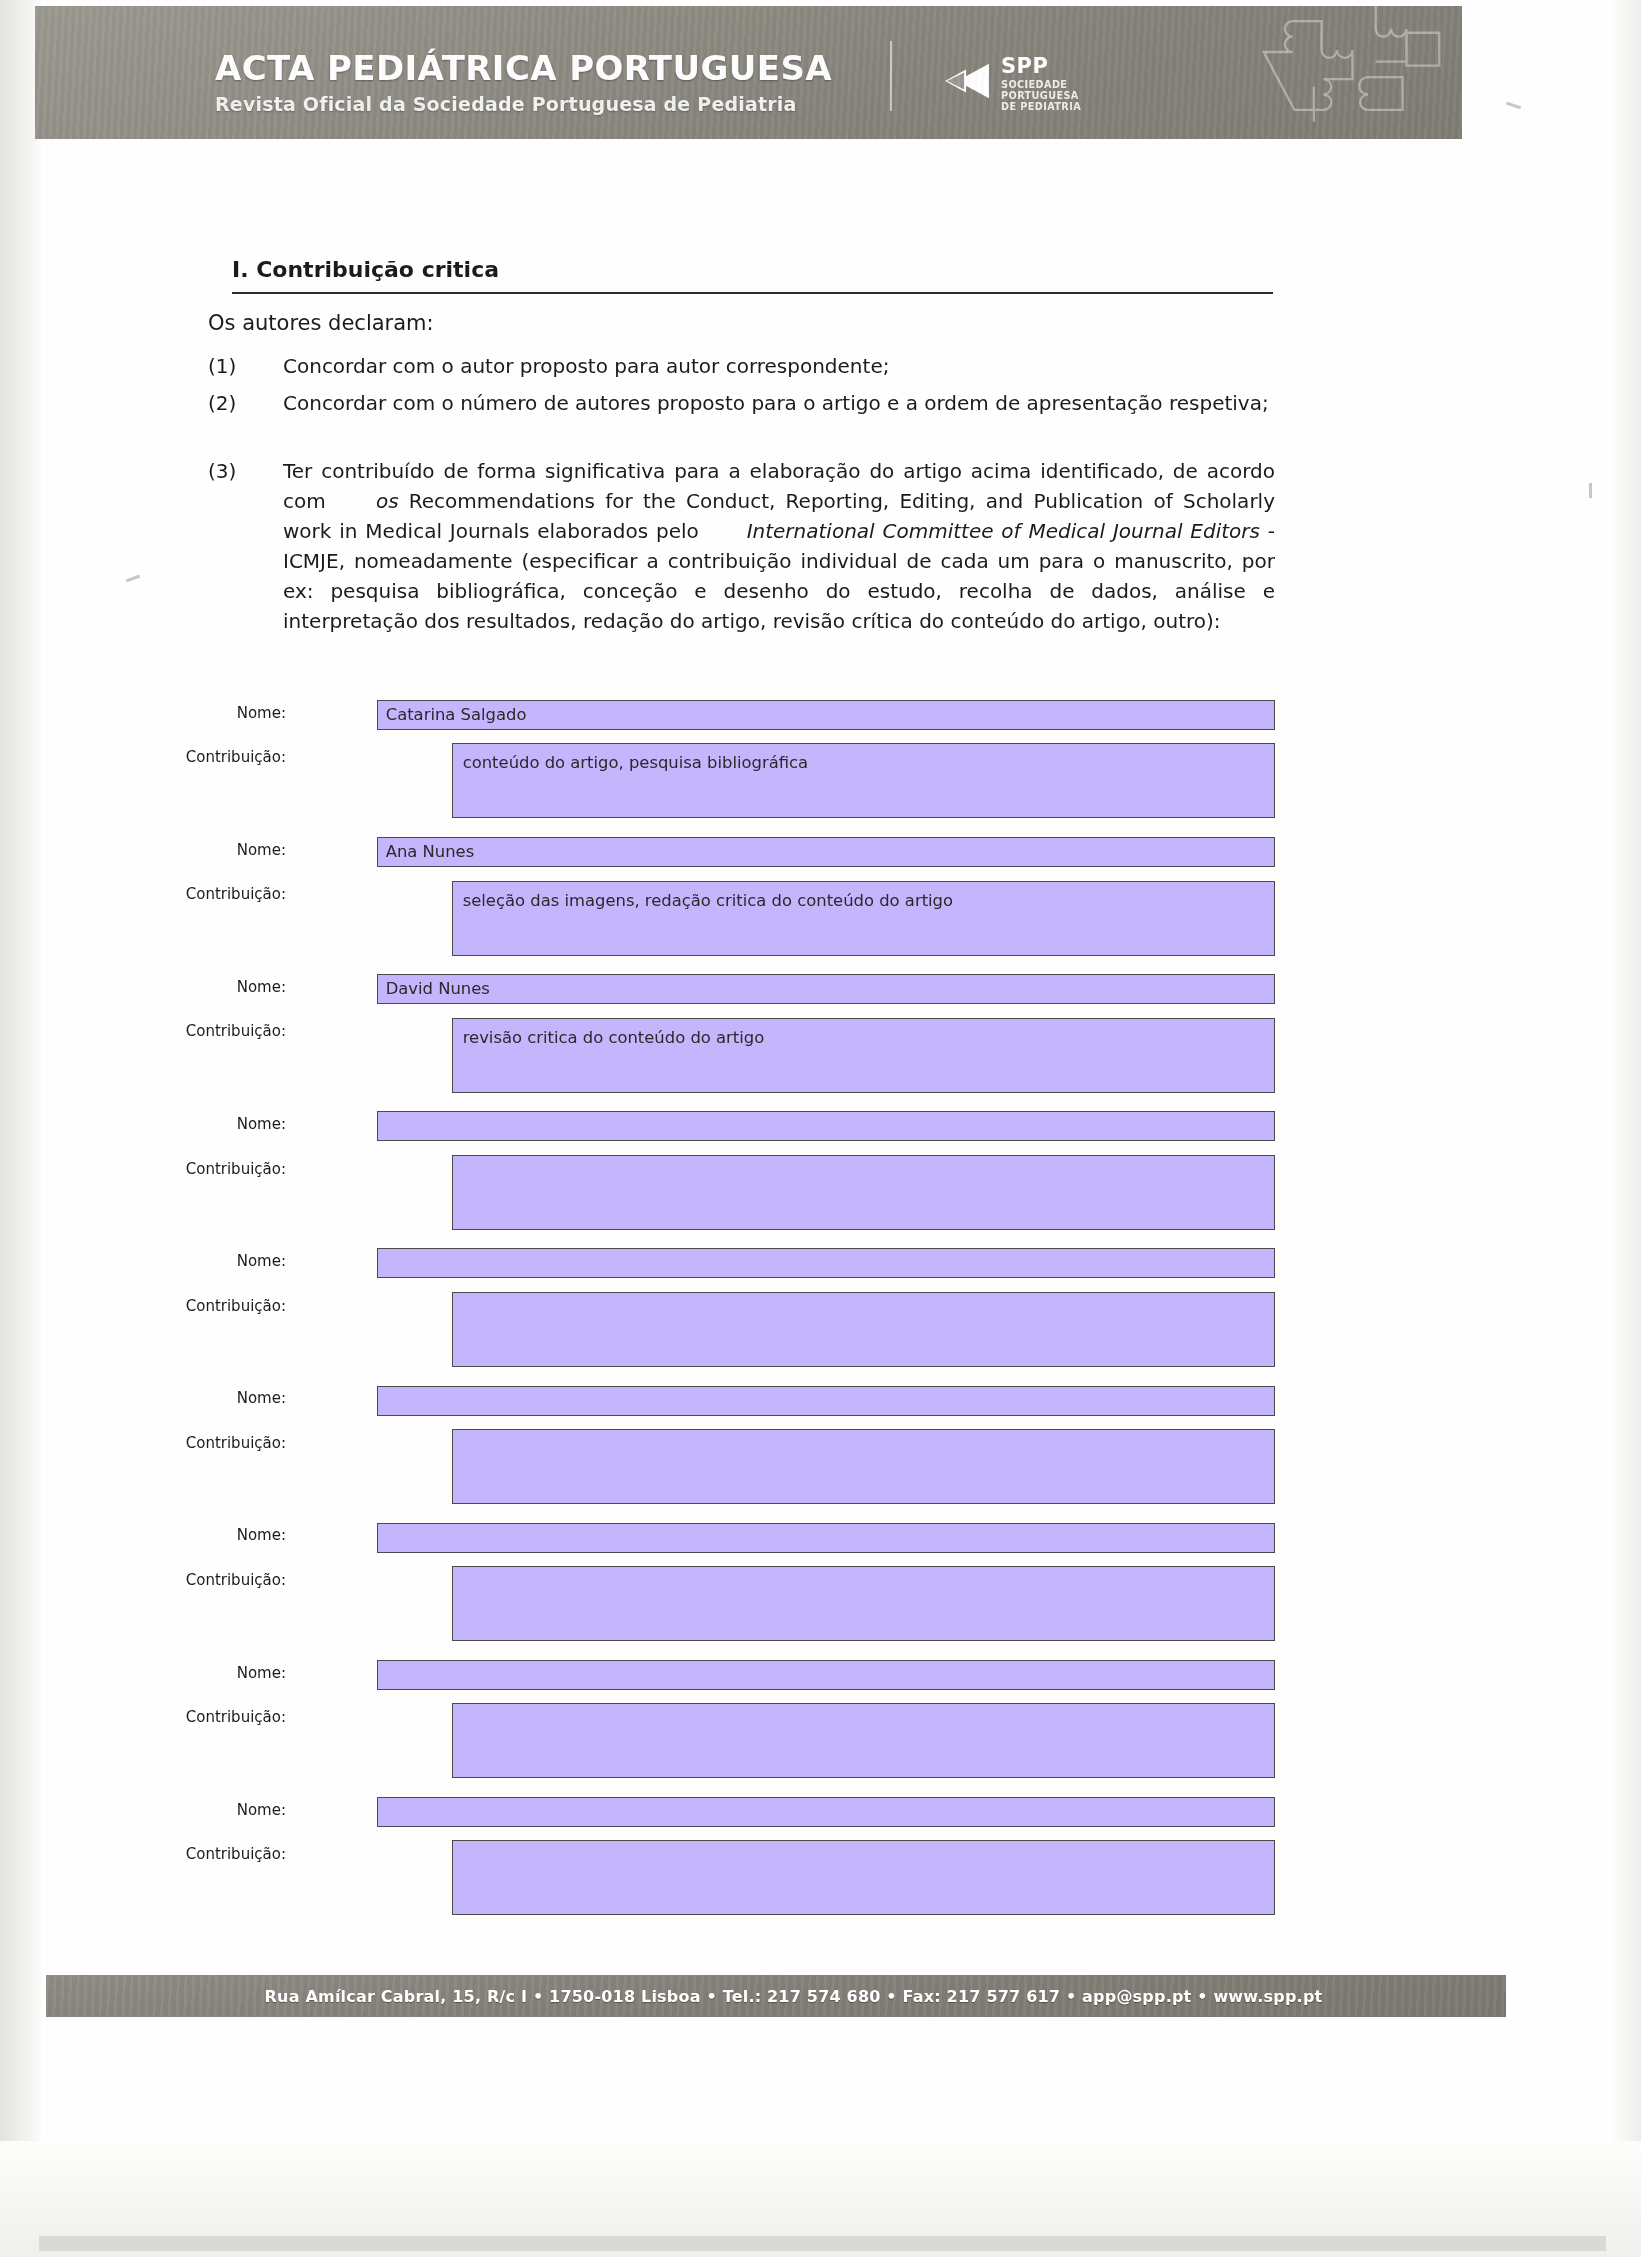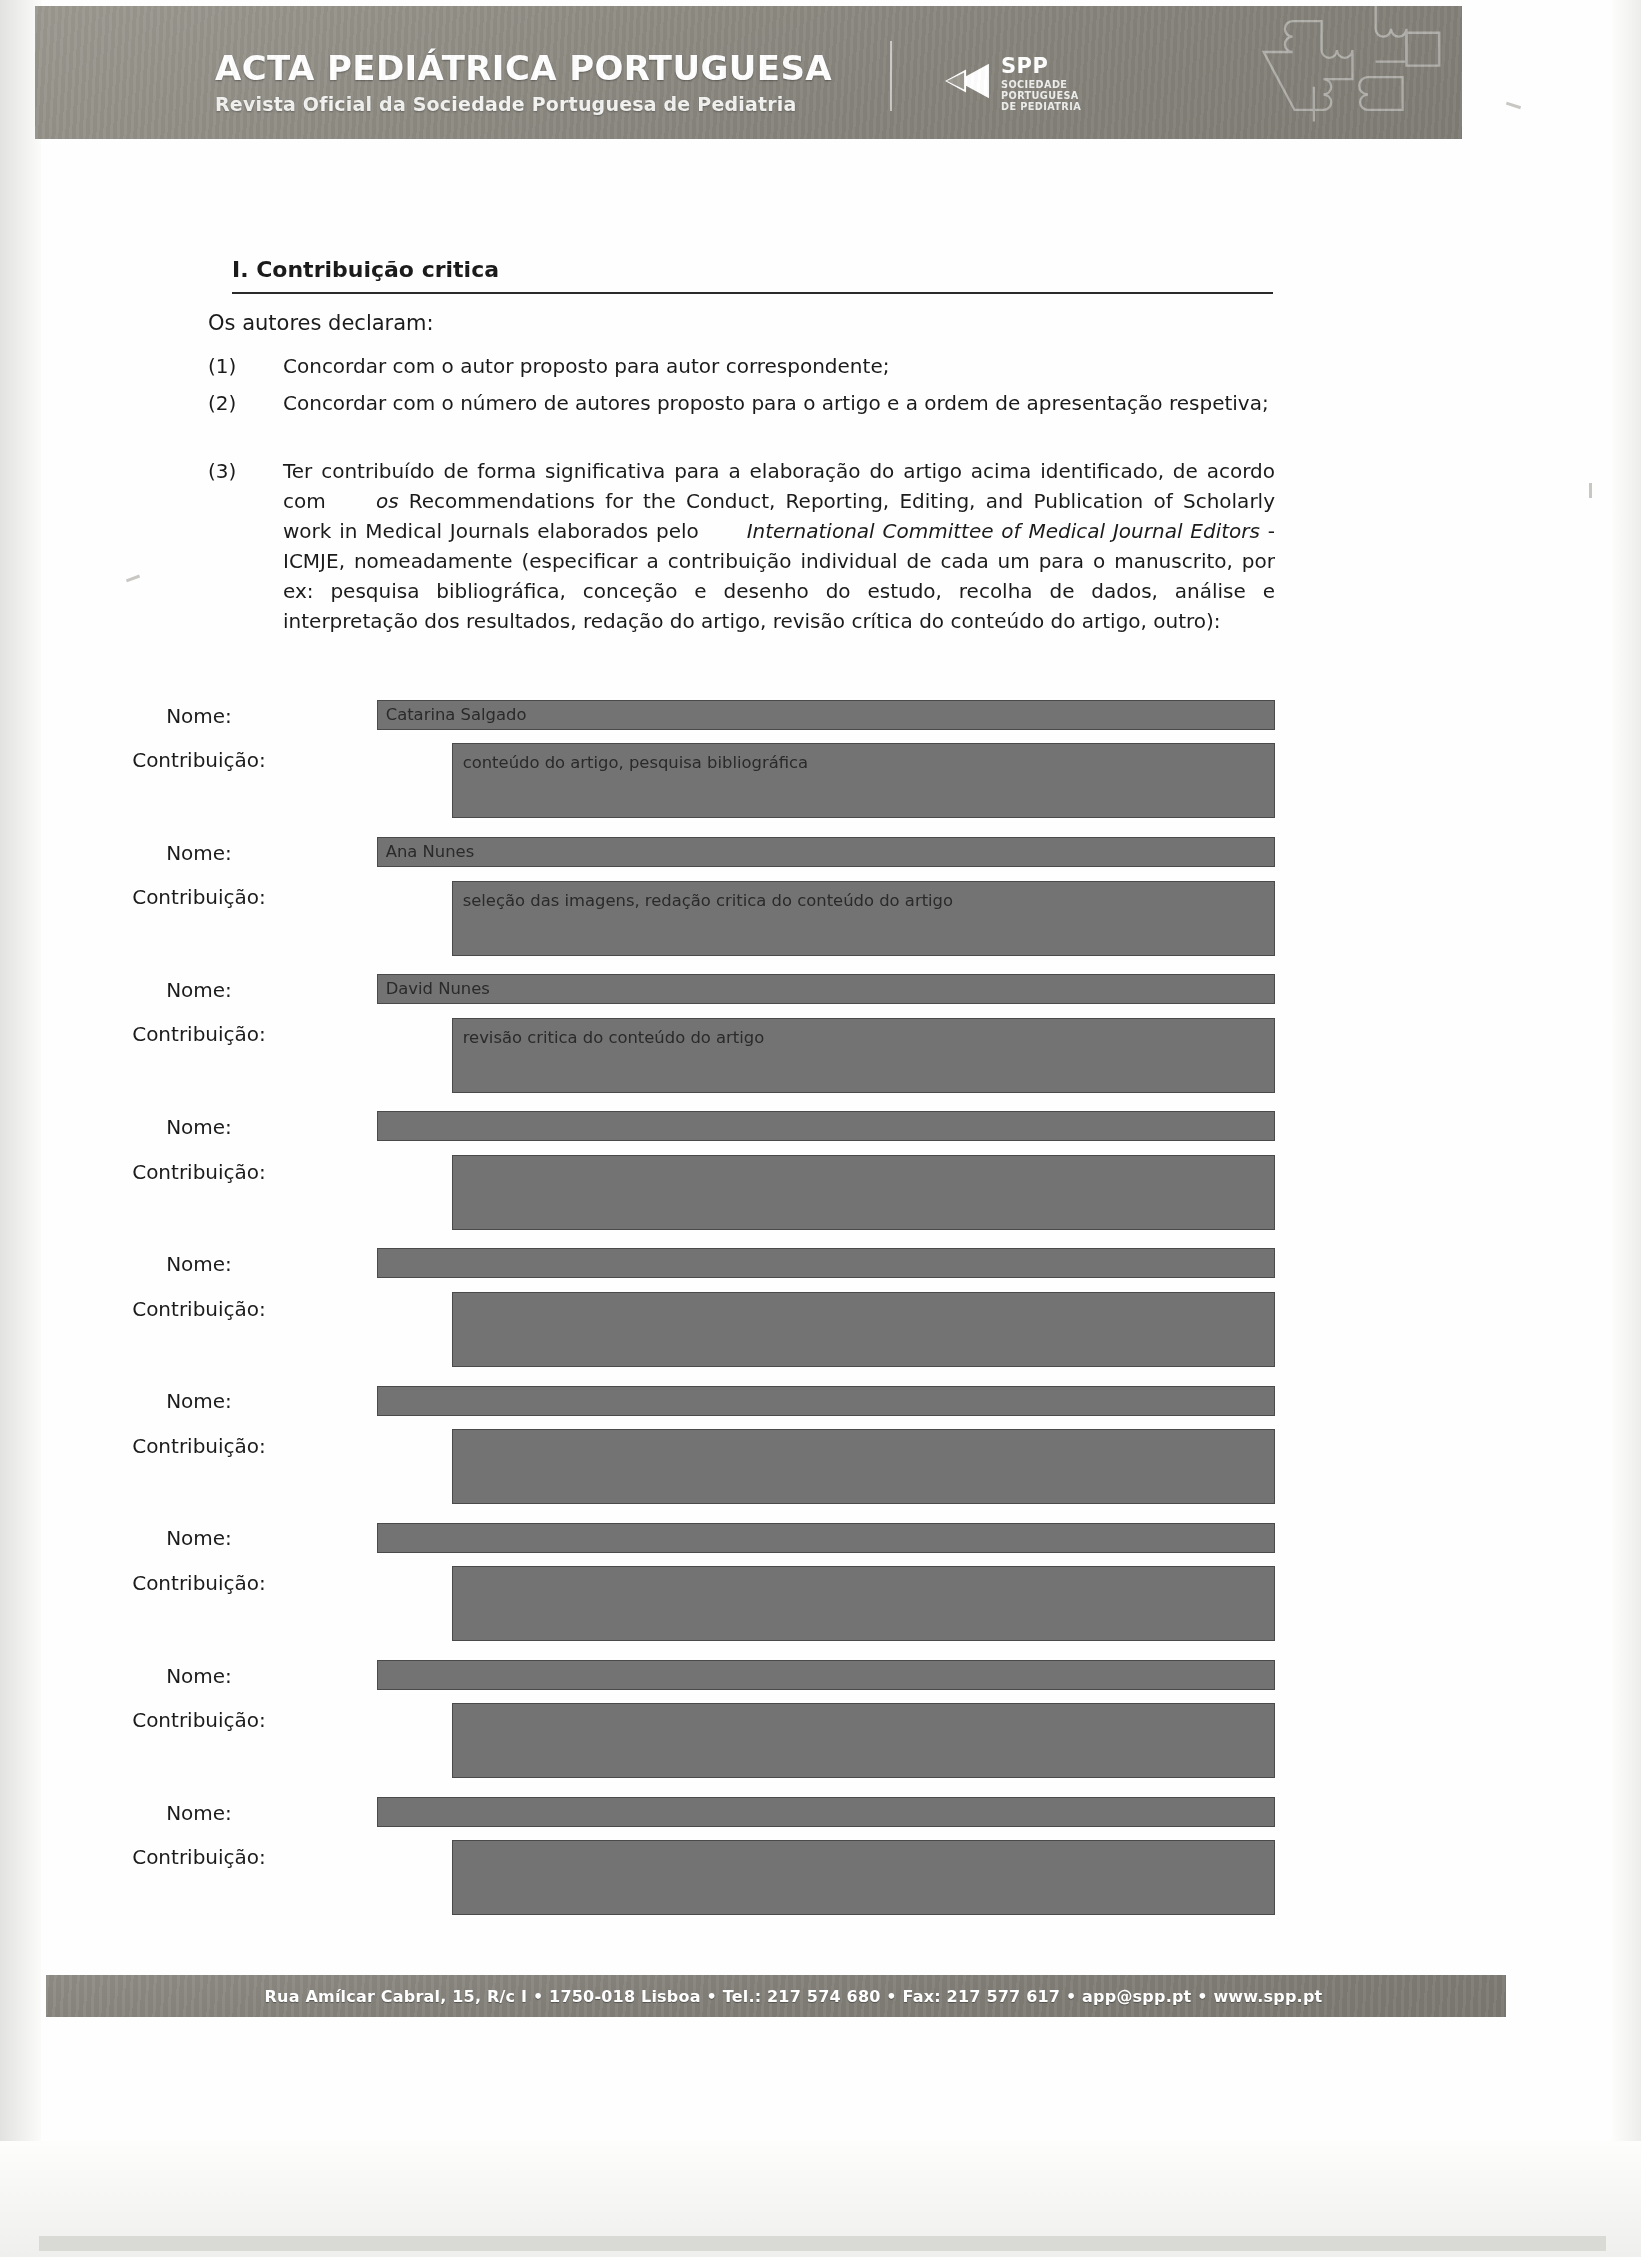--- a/index.html
+++ b/index.html
@@ -194,32 +194,32 @@
 
   
   .rows {
     position: absolute;
     left: 0;
     top: 0;
     width: 1641px;
   }
   .lbl {
     position: absolute;
-    font-size: 20px;
+    font-size: 15px;
     color: #1b1b1b;
-    text-align: center;
+    text-align: right;
     width: 174px;
   }
   .lbl-nome { left: 112px; }
   .lbl-contrib { left: 112px; }
 
   .field {
     position: absolute;
     border: 1.5px solid #4a4a4a;
-    background: #737373;
+    background: #c4b5fd;
     box-sizing: border-box;
     font-family: "DejaVu Sans", sans-serif;
     color: #2a2a2a;
   }
   .field-name {
     left: 377px;
     width: 898px;
     height: 30px;
     font-size: 16.4px;
     padding: 3.9px 7.7px 0 7.7px;

